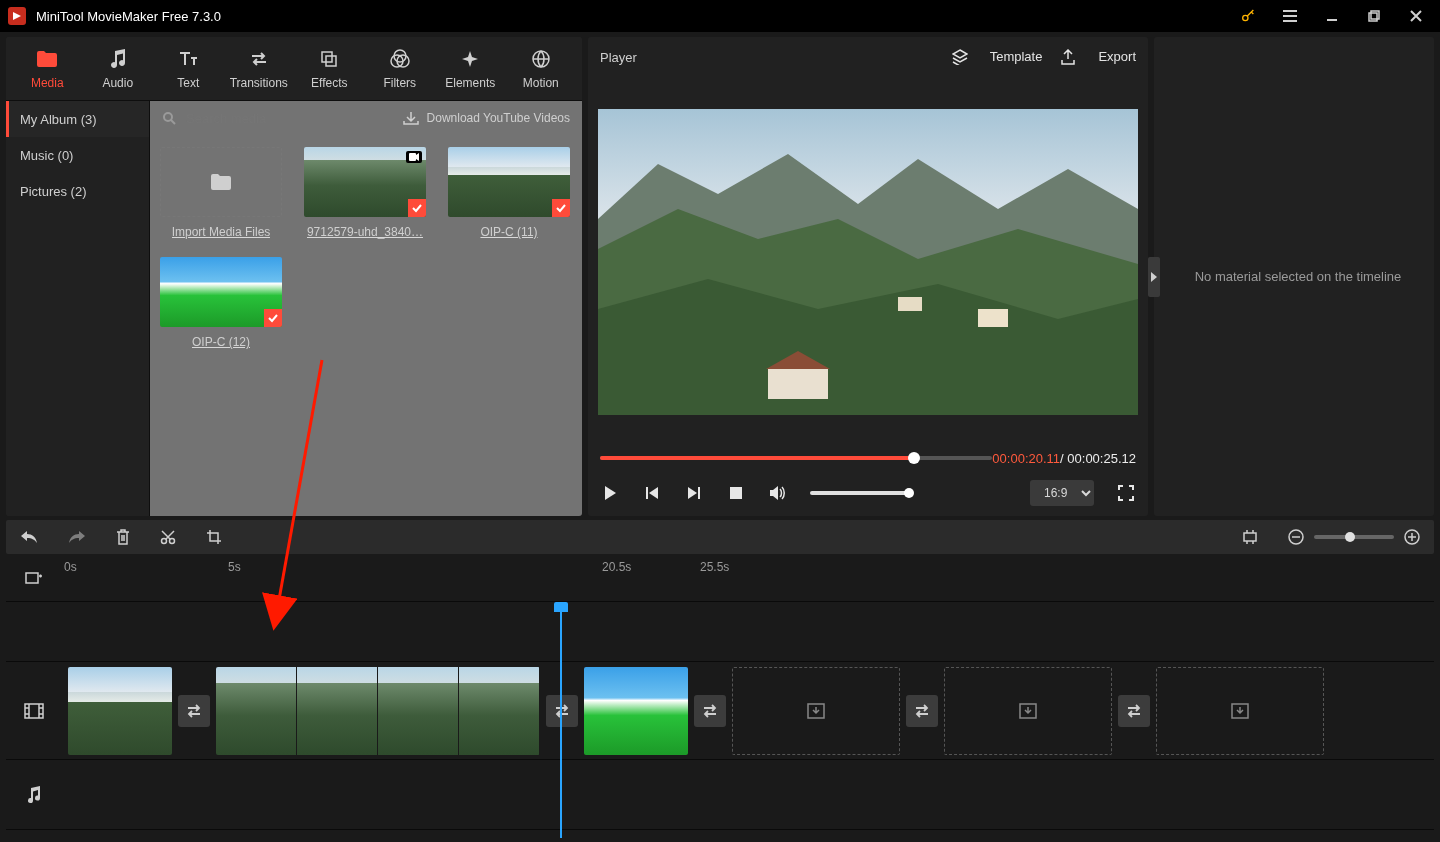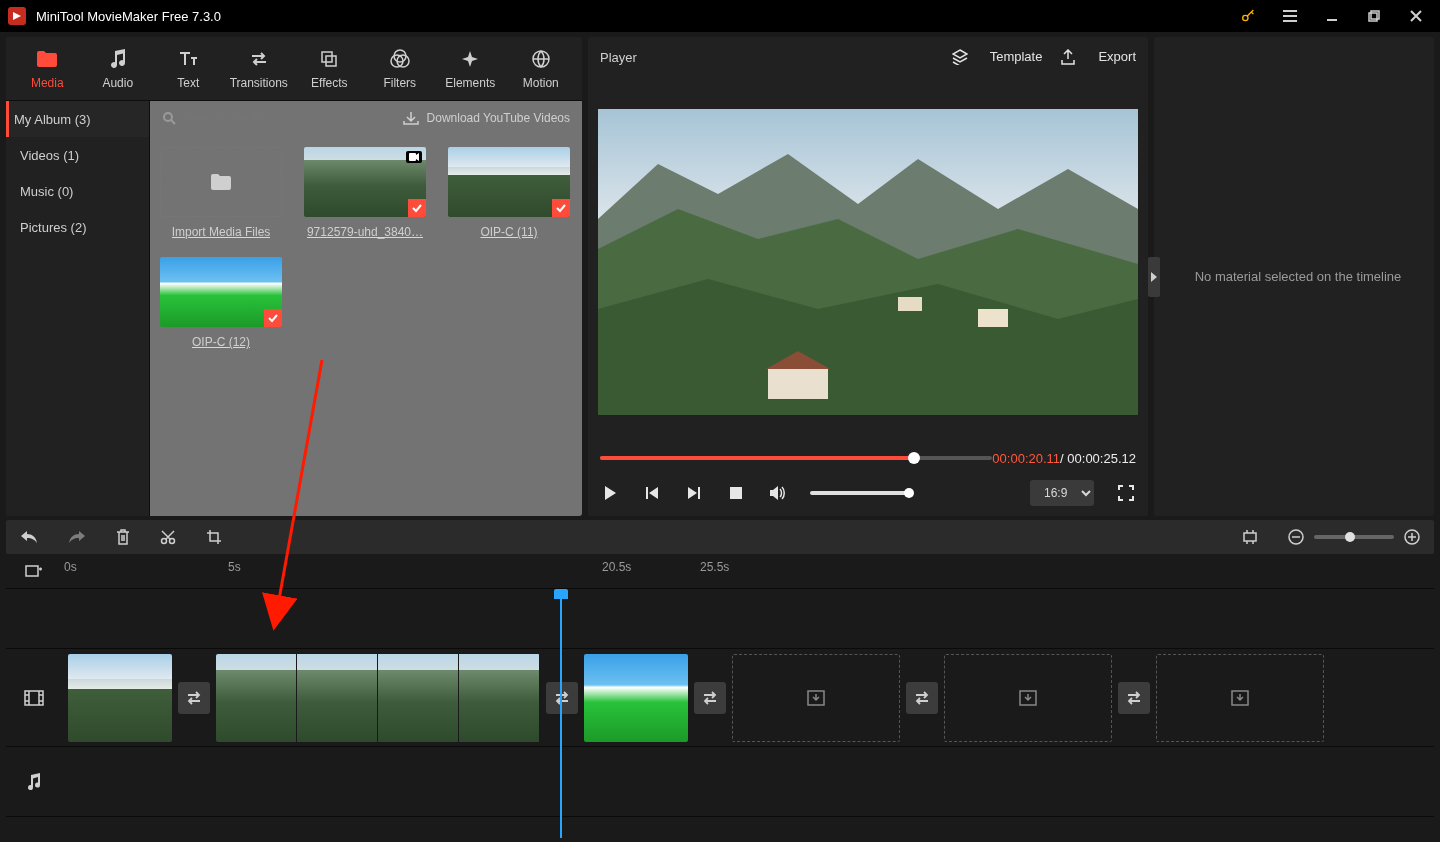--- a/index.html
+++ b/index.html
@@ -31,21 +31,21 @@
   
   .left-panel{flex:0 0 576px;display:flex;flex-direction:column;background:var(--bg2);border-radius:3px;overflow:hidden;}
   .tabs{height:64px;background:var(--bg2);display:flex;gap:0;padding:0 6px;border-bottom:1px solid #0e0e0e;}
   .tab{width:75px;display:flex;flex-direction:column;align-items:center;justify-content:center;gap:6px;color:#cfcfcf;cursor:pointer;}
   .tab.active{color:var(--accent);}
   .tab .ticon{height:22px;display:flex;align-items:center;justify-content:center;}
   .tab .tlabel{font-size:12px;}
   .left-body{flex:1;display:flex;min-height:0;}
   .sidebar{width:144px;background:var(--bg2);border-right:1px solid #0e0e0e;}
   .sidebar .sitem{height:36px;display:flex;align-items:center;padding:0 14px;color:#cfcfcf;cursor:pointer;font-size:13px;}
-  .sidebar .sitem.active{border-left:3px solid var(--accent);padding-left:5px;background:#262626;}
+  .sidebar .sitem.active{border-left:3px solid var(--accent);padding-left:11px;background:#262626;}
   .bin{flex:1;display:flex;flex-direction:column;background:#737373;}
   .bin-hdr{height:34px;display:flex;align-items:center;gap:8px;padding:0 12px;color:#9a9a9a;}
   .bin-hdr input{flex:0 0 160px;background:transparent;border:none;outline:none;color:#cfcfcf;font-size:13px;}
   .bin-hdr .hspacer{flex:1;}
   .bin-hdr .dl{display:flex;align-items:center;gap:8px;color:#cfcfcf;cursor:pointer;font-size:12px;}
   .bin-grid{flex:1;padding:12px 10px;display:flex;flex-wrap:wrap;align-content:flex-start;gap:18px 22px;text-decoration:underline;}
   .card{width:122px;display:flex;flex-direction:column;align-items:center;gap:8px;}
   .thumb{width:122px;height:70px;border-radius:2px;position:relative;overflow:hidden;}
   .thumb.import{border:1px dashed #777;display:flex;align-items:center;justify-content:center;}
   .thumb .badge-vid{position:absolute;top:4px;right:4px;width:16px;height:12px;background:#000;border-radius:2px;display:flex;align-items:center;justify-content:center;}
@@ -77,21 +77,21 @@
   .side-right .msg{color:#9a9a9a;font-size:13px;padding-left:8px;}
   
   .editbar{height:34px;background:var(--bg3);display:flex;align-items:center;padding:0 14px;gap:30px;margin:4px 6px 0 6px;border-radius:2px;}
   .editbar .ebtn{color:#cfcfcf;cursor:pointer;}
   .editbar .spacer{flex:1;}
   .editbar .zoom{display:flex;align-items:center;gap:10px;}
   .editbar .ztrack{width:80px;height:4px;background:#666;position:relative;border-radius:2px;}
   .editbar .ztrack .zknob{position:absolute;left:45%;top:50%;width:10px;height:10px;background:#e0e0e0;border-radius:50%;transform:translate(-50%,-50%);}
   
   .timeline{flex:0 0 284px;display:flex;flex-direction:column;background:var(--bg1);margin:0 6px 4px 6px;position:relative;}
-  .ruler{height:35px;display:flex;align-items:center;position:relative;border-bottom:1px solid #0a0a0a;}
+  .ruler{height:48px;display:flex;align-items:center;position:relative;border-bottom:1px solid #0a0a0a;}
   .ruler .rbtn{width:56px;height:100%;display:flex;align-items:center;justify-content:center;color:#cfcfcf;}
   .ruler .ticks{flex:1;position:relative;height:100%;}
   .ruler .tick{position:absolute;top:6px;font-size:12px;color:#9a9a9a;}
   .tracks{flex:1;display:flex;}
   .trackhdrs{width:56px;display:flex;flex-direction:column;}
   .trackhdr{display:flex;align-items:center;justify-content:center;color:#cfcfcf;border-bottom:1px solid #0a0a0a;}
   .trackhdr.t1{height:60px;}
   .trackhdr.t2{height:98px;}
   .trackhdr.t3{height:70px;}
   .tracklanes{flex:1;position:relative;}
@@ -223,21 +223,20 @@
                 <circle cx="9" cy="9" r="8"></circle>
                 <path d="M1 9 H17 M9 1 C5 5 5 13 9 17 M9 1 C13 5 13 13 9 17"></path>
               </svg>
             </div>
           <div class="tlabel">Motion</div>
         </div>
       </div>
       <div class="left-body">
         <div class="sidebar">
           <div class="sitem active">My Album (3)</div>
-          <div class="sitem">Videos (1)</div>
           <div class="sitem">Music (0)</div>
           <div class="sitem">Pictures (2)</div>
         </div>
         <div class="bin">
           <div class="bin-hdr">
             <span>
                 <svg width="14" height="14" viewBox="0 0 14 14" fill="none" stroke="#9a9a9a" stroke-width="2">
                   <circle cx="6" cy="6" r="4"></circle>
                   <path d="M9 9 L13 13"></path>
                 </svg>

